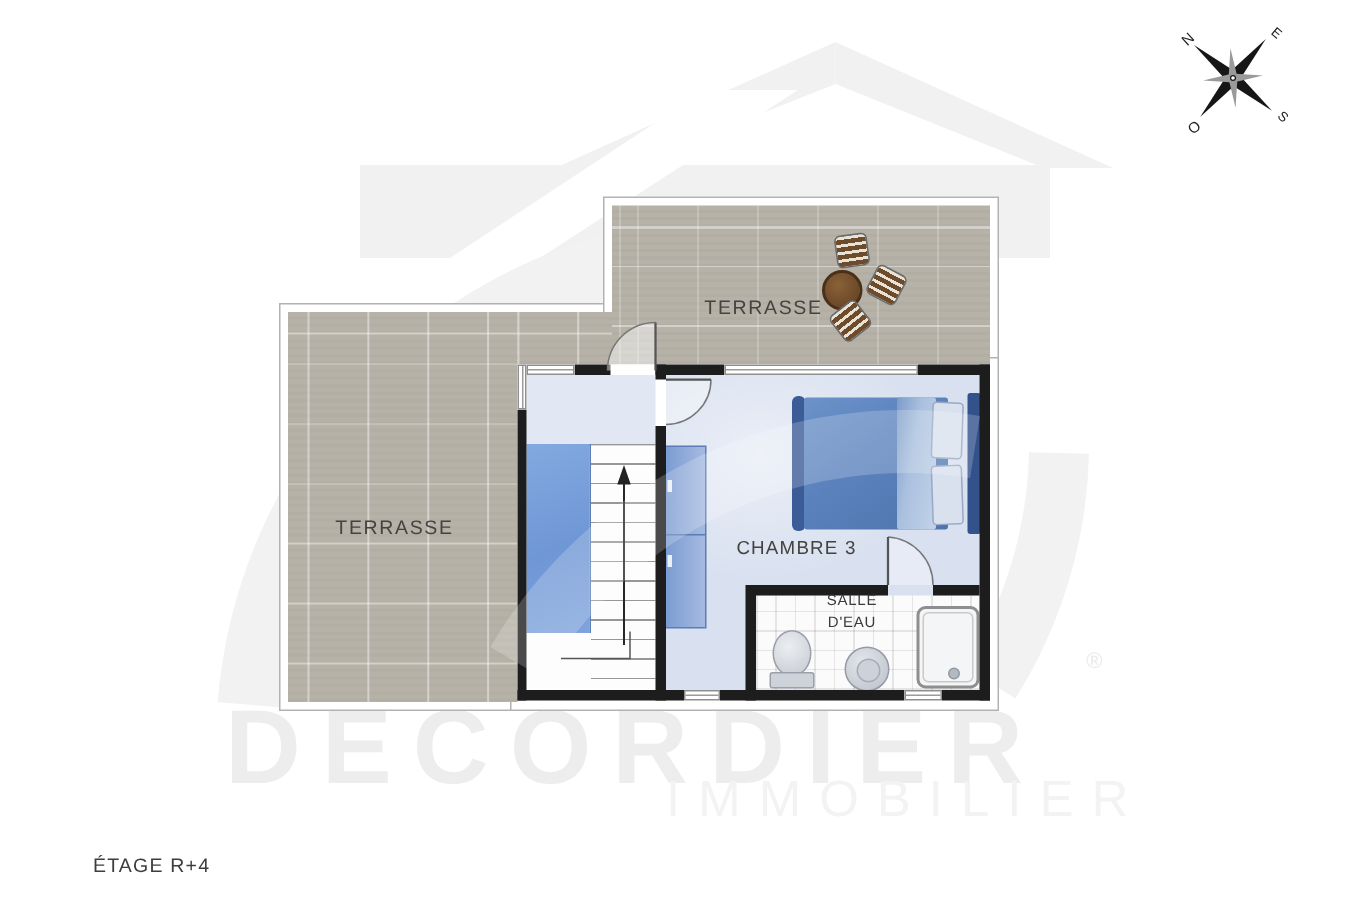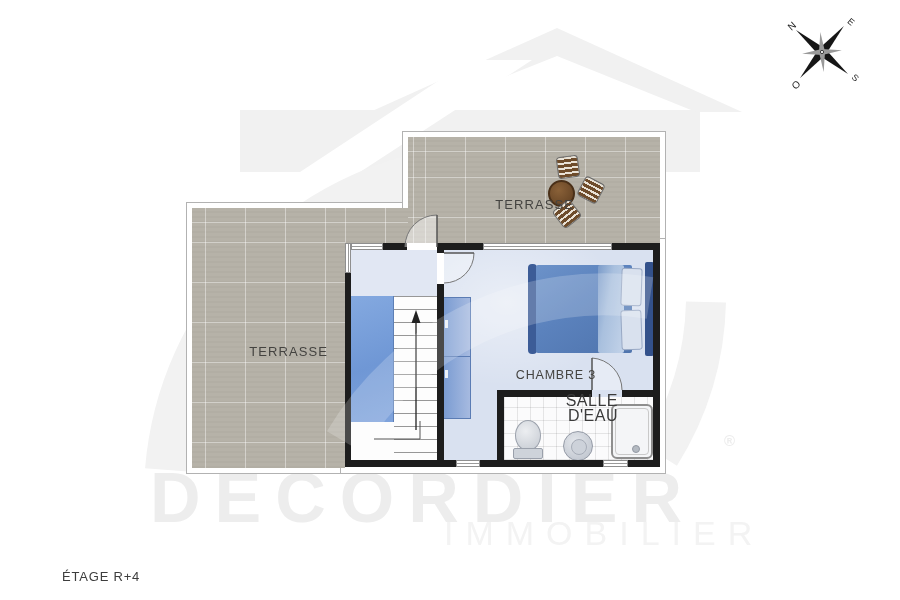--- a/index.html
+++ b/index.html
@@ -71,22 +71,22 @@
     border:2px solid #8e8e8e;border-radius:6px;box-sizing:border-box;}
   .shower .inner{position:absolute;left:2px;top:2px;right:2px;bottom:2px;border:1px solid #c9c9c9;border-radius:4px;}
   .shower .drain{position:absolute;left:19px;top:39px;width:6px;height:6px;border-radius:50%;background:#b4bac2;border:1px solid #9298a2;}
 
   .patio-table{position:absolute;left:548px;top:180px;width:27px;height:27px;border-radius:50%;
     background:radial-gradient(circle at 38% 35%,#8a6138,#5e3e21);border:2px solid #4a3018;box-sizing:border-box;}
   .stool{position:absolute;width:22px;height:22px;border-radius:4px;border:1px solid #6b6b6b;box-sizing:border-box;
     background:repeating-linear-gradient(0deg,#6e4c2b 0 3px,#e9e2d6 3px 5px);}
 
   
-  .room-label{position:absolute;color:#444340;text-align:right;letter-spacing:1.1px;font-size:13px;}
-  .room-label.small{font-size:16px;line-height:15px;letter-spacing:.5px;color:#3b3b3b;}
+  .room-label{position:absolute;color:#444340;text-align:center;letter-spacing:1.1px;font-size:13px;}
+  .room-label.small{font-size:10px;line-height:15px;letter-spacing:.5px;color:#3b3b3b;}
   .level-label{position:absolute;left:62px;top:569px;font-size:13px;letter-spacing:.8px;color:#3d3d3d;}
   .disclaimer{position:absolute;left:598px;top:572px;width:256px;font-size:8.5px;color:#5a5a5a;letter-spacing:.2px;}
 
   .overlay-svg{position:absolute;left:0;top:0;pointer-events:none;}
 </style>
 </head>
 <body>
 
 <div class="root">
 
@@ -192,21 +192,21 @@
     <g>
       <line x1="416" y1="430" x2="416" y2="320" stroke="#222" stroke-width="1.3"></line>
       <polygon points="416,310 411.5,323 420.5,323" fill="#222"></polygon>
       <polyline points="374,439 420,439 420,421" stroke="#555" stroke-width="1" fill="none"></polyline>
     </g>
     <path d="M345,442 A300,300 0 0 1 650,298" stroke="rgba(255,255,255,0.20)" stroke-width="42" fill="none"></path>
   </svg>
 
   <div class="room-label" style="left:198px;top:344px;width:130px;">TERRASSE</div>
   <div class="room-label" style="left:444px;top:197px;width:130px;">TERRASSE</div>
-  <div class="room-label" style="left:466px;top:368px;width:130px;font-size:12.5px;letter-spacing:.8px;">CHAMBRE 3</div>
+  <div class="room-label" style="left:466px;top:358px;width:130px;font-size:12.5px;letter-spacing:.8px;">CHAMBRE 3</div>
   <div class="room-label small" style="left:518px;top:393px;width:100px;">
     <span style="display:block;">SALLE</span>
     <span style="display:block;">D'EAU</span>
   </div>
 
   <svg class="overlay-svg" style="left:775px;top:12px;" width="100" height="85">
     <g>
       <polygon points="21,18 49.9,36.6 44.1,43.4" fill="#161616"></polygon>
       <polygon points="68.9,14 50.4,42.9 43.6,37.1" fill="#161616"></polygon>
       <polygon points="73,61.9 44.1,43.4 49.9,36.6" fill="#161616"></polygon>

